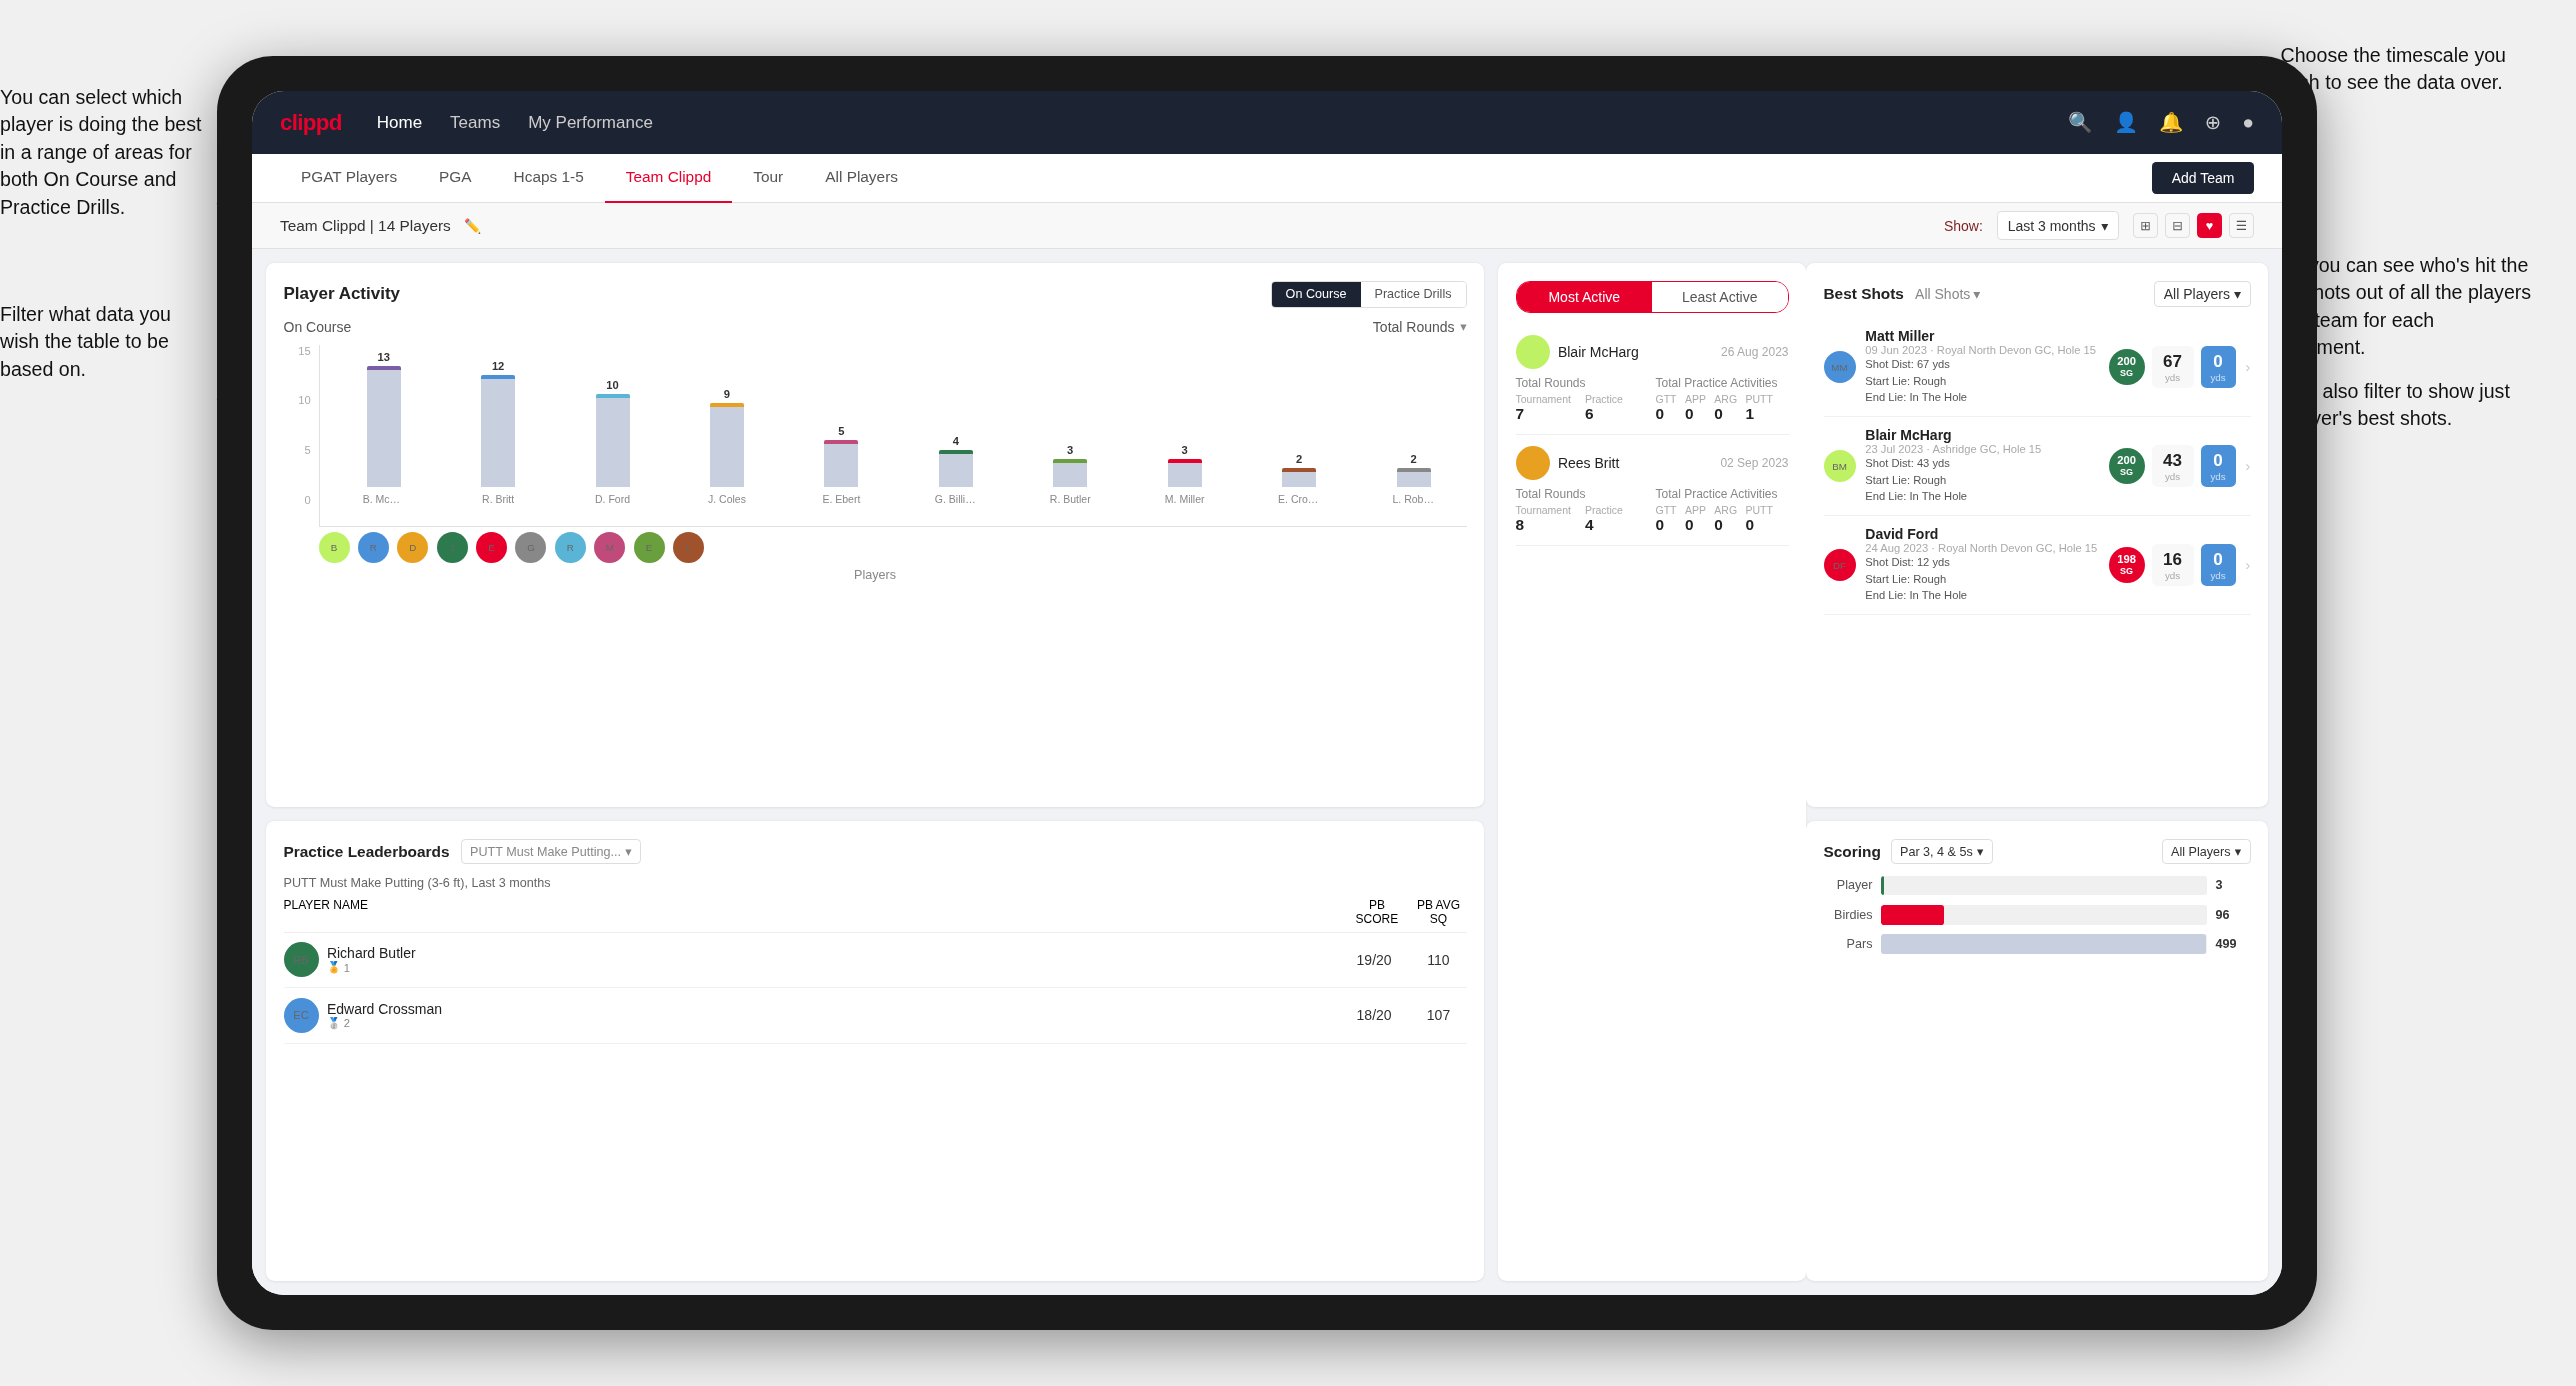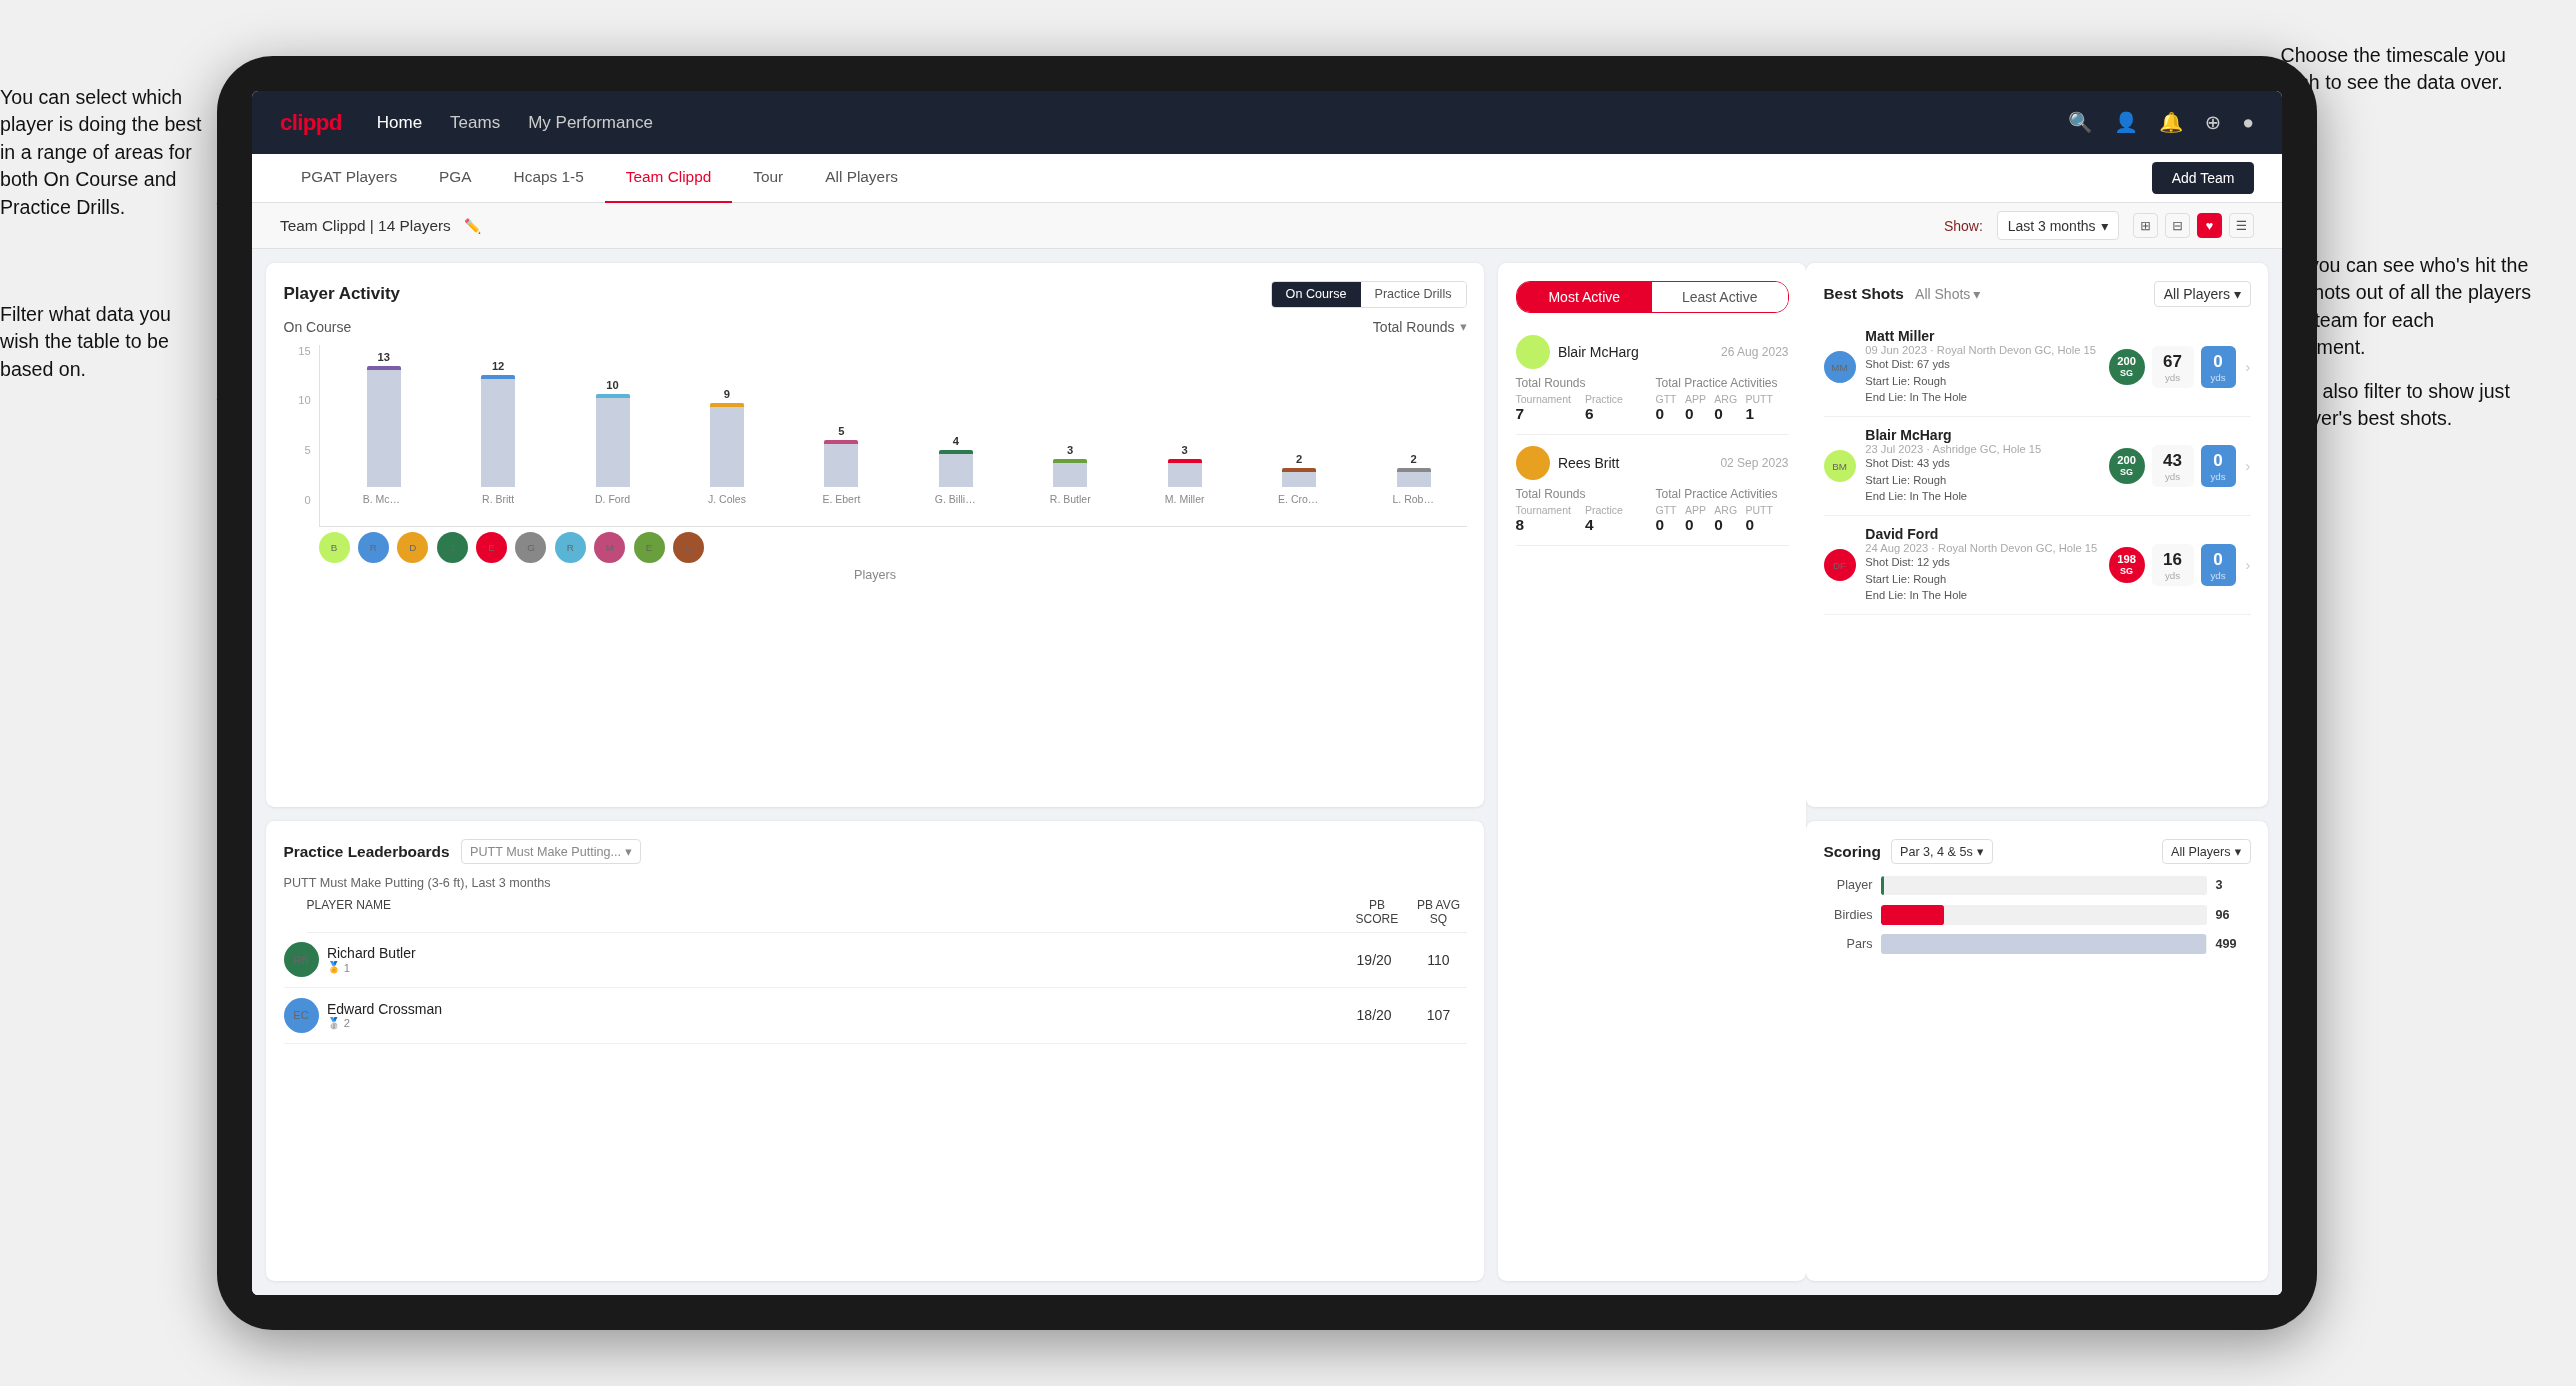--- a/index.html
+++ b/index.html
@@ -63,21 +63,21 @@
       background: #1a1a1a;
       border-radius: 56px;
       box-shadow: 0 14px 56px rgba(0,0,0,0.4);
       padding: 35px;
     }
 
     .tablet-screen {
       width: 100%;
       height: 100%;
       background: #fff;
-      border-radius: 6px;
+      border-radius: 32px;
       overflow: hidden;
       display: flex;
       flex-direction: column;
     }
 
     
     .nav-bar {
       background: #1c2333;
       height: 63px;
       display: flex;
@@ -472,24 +472,23 @@
     .practice-desc {
       font-size: 12.6px;
       color: #666;
       margin-bottom: 8.4px;
     }
 
     .practice-cols {
       display: flex;
       gap: 5.6px;
       font-size: 12px;
-      color: #404040;
+      color: #000000;
       padding-bottom: 5.6px;
       border-bottom: 0.7px solid #eee;
-      margin-left: 23px;
     }
 
     .practice-col-name { flex: 1; }
     .practice-col-pb { width: 56px; text-align: center; }
     .practice-col-avg { width: 56px; text-align: center; }
 
     .practice-row {
       display: flex;
       align-items: center;
       gap: 8.4px;

